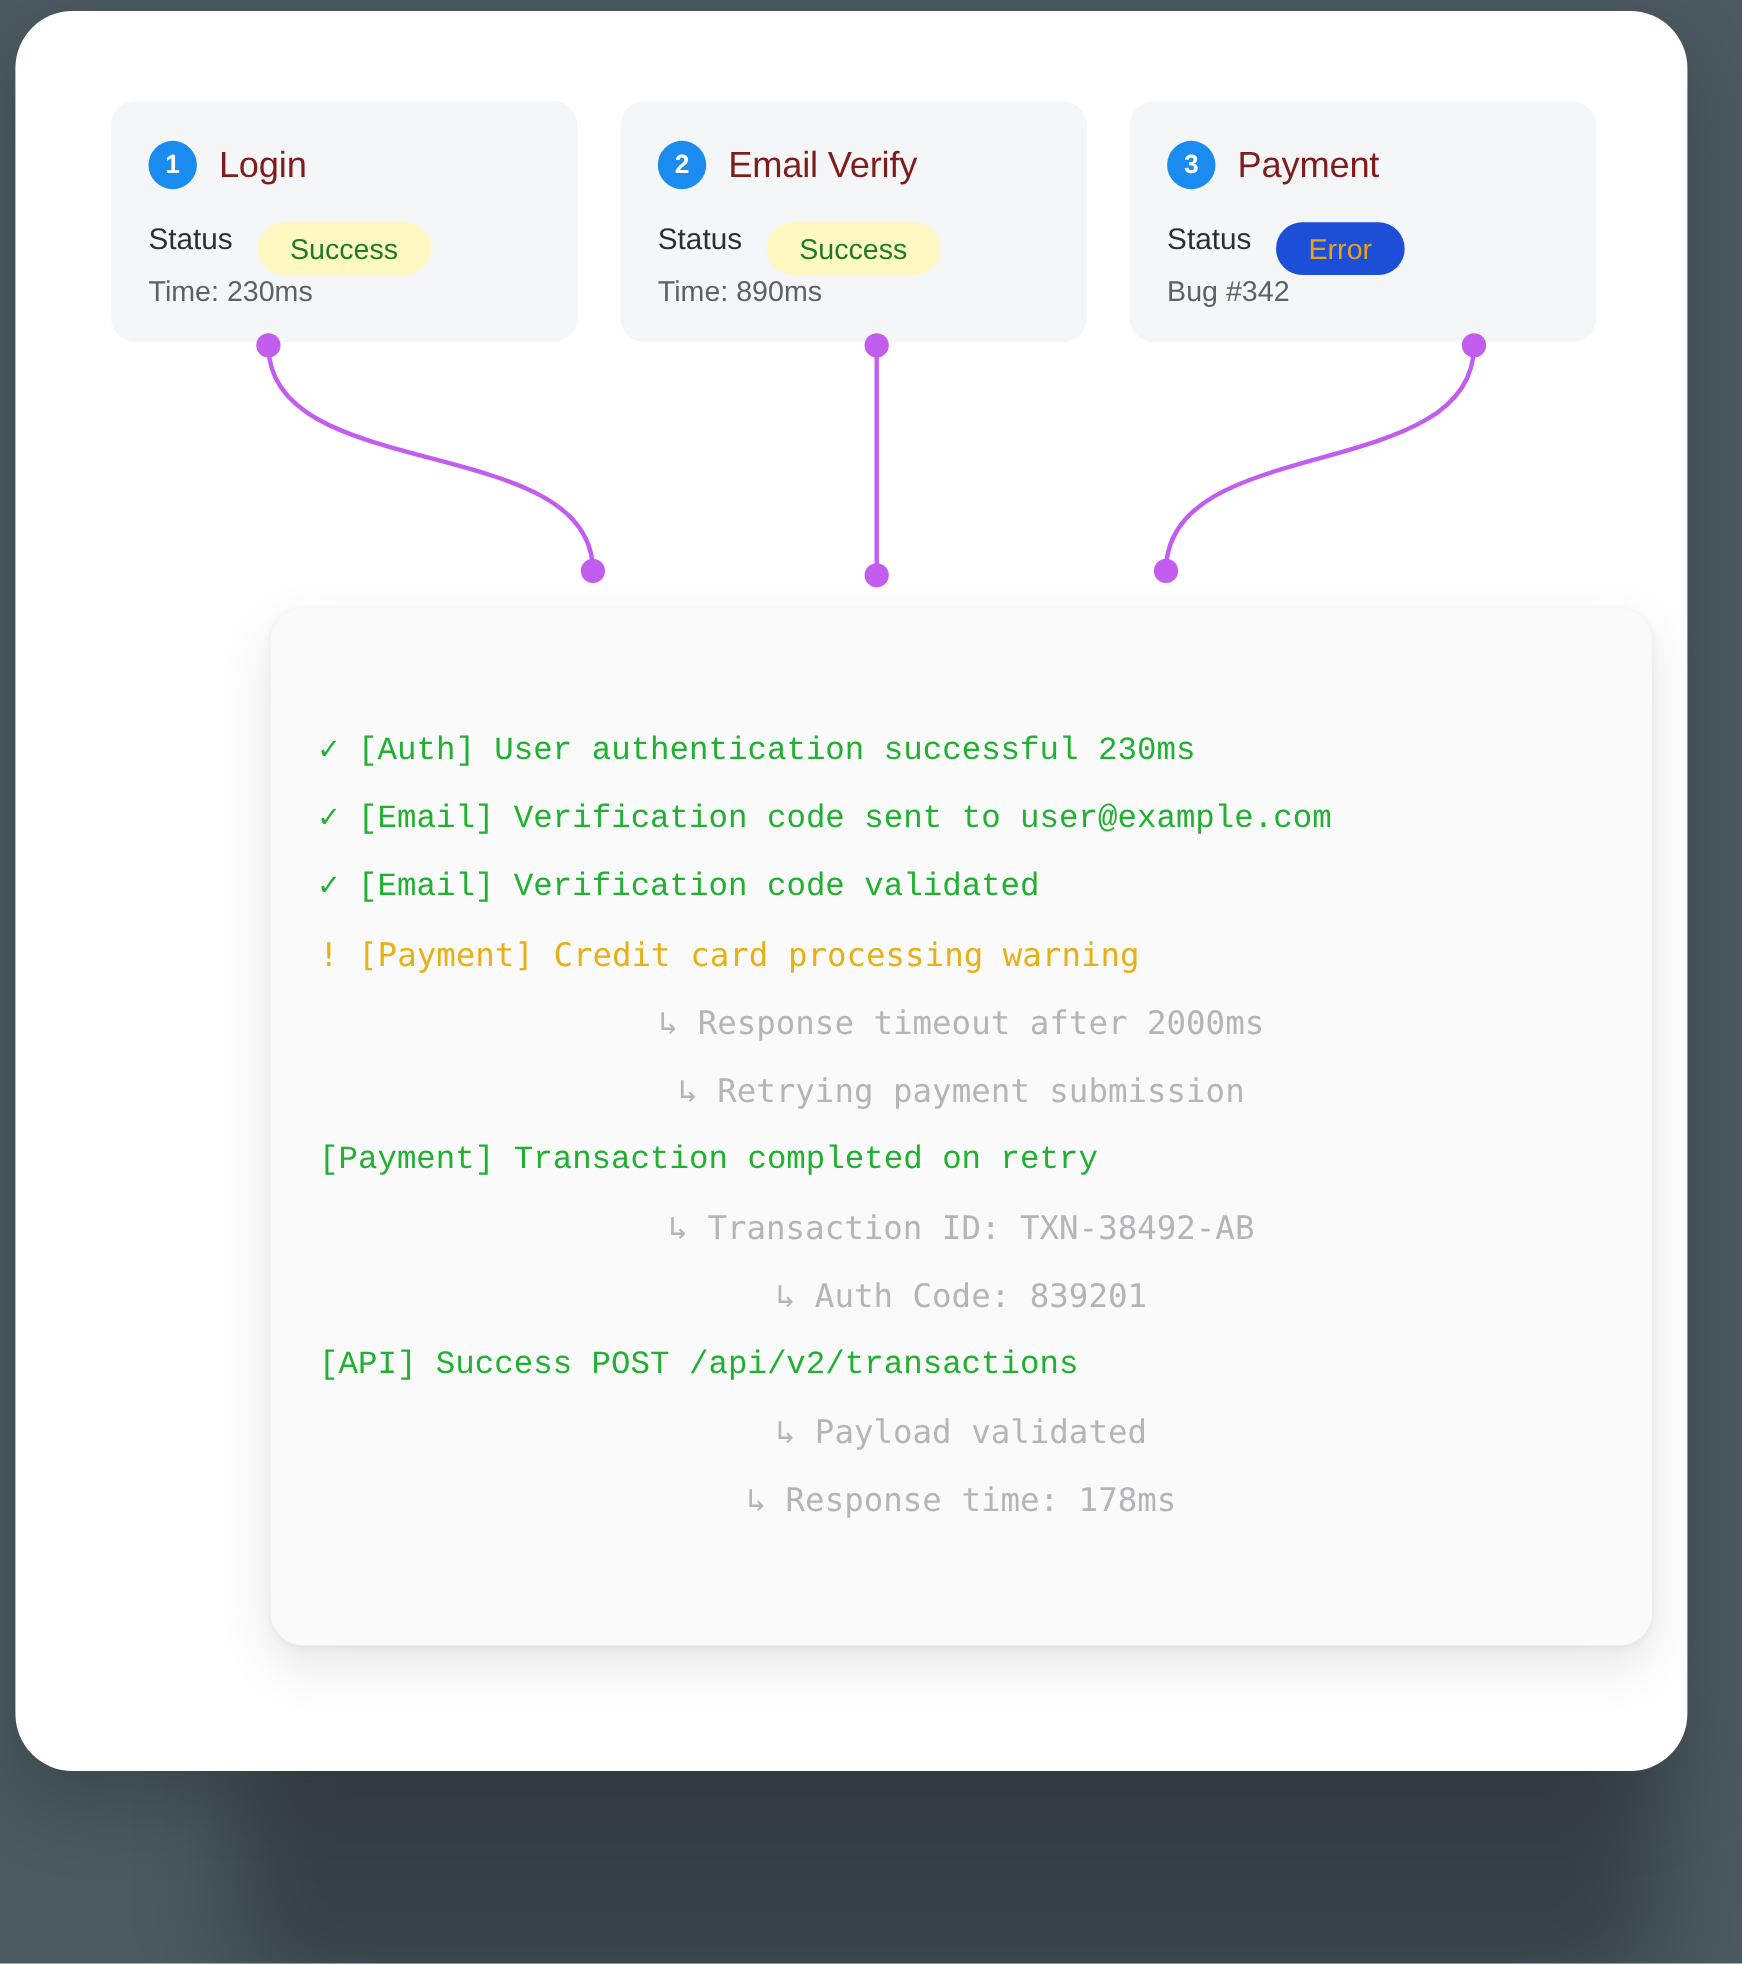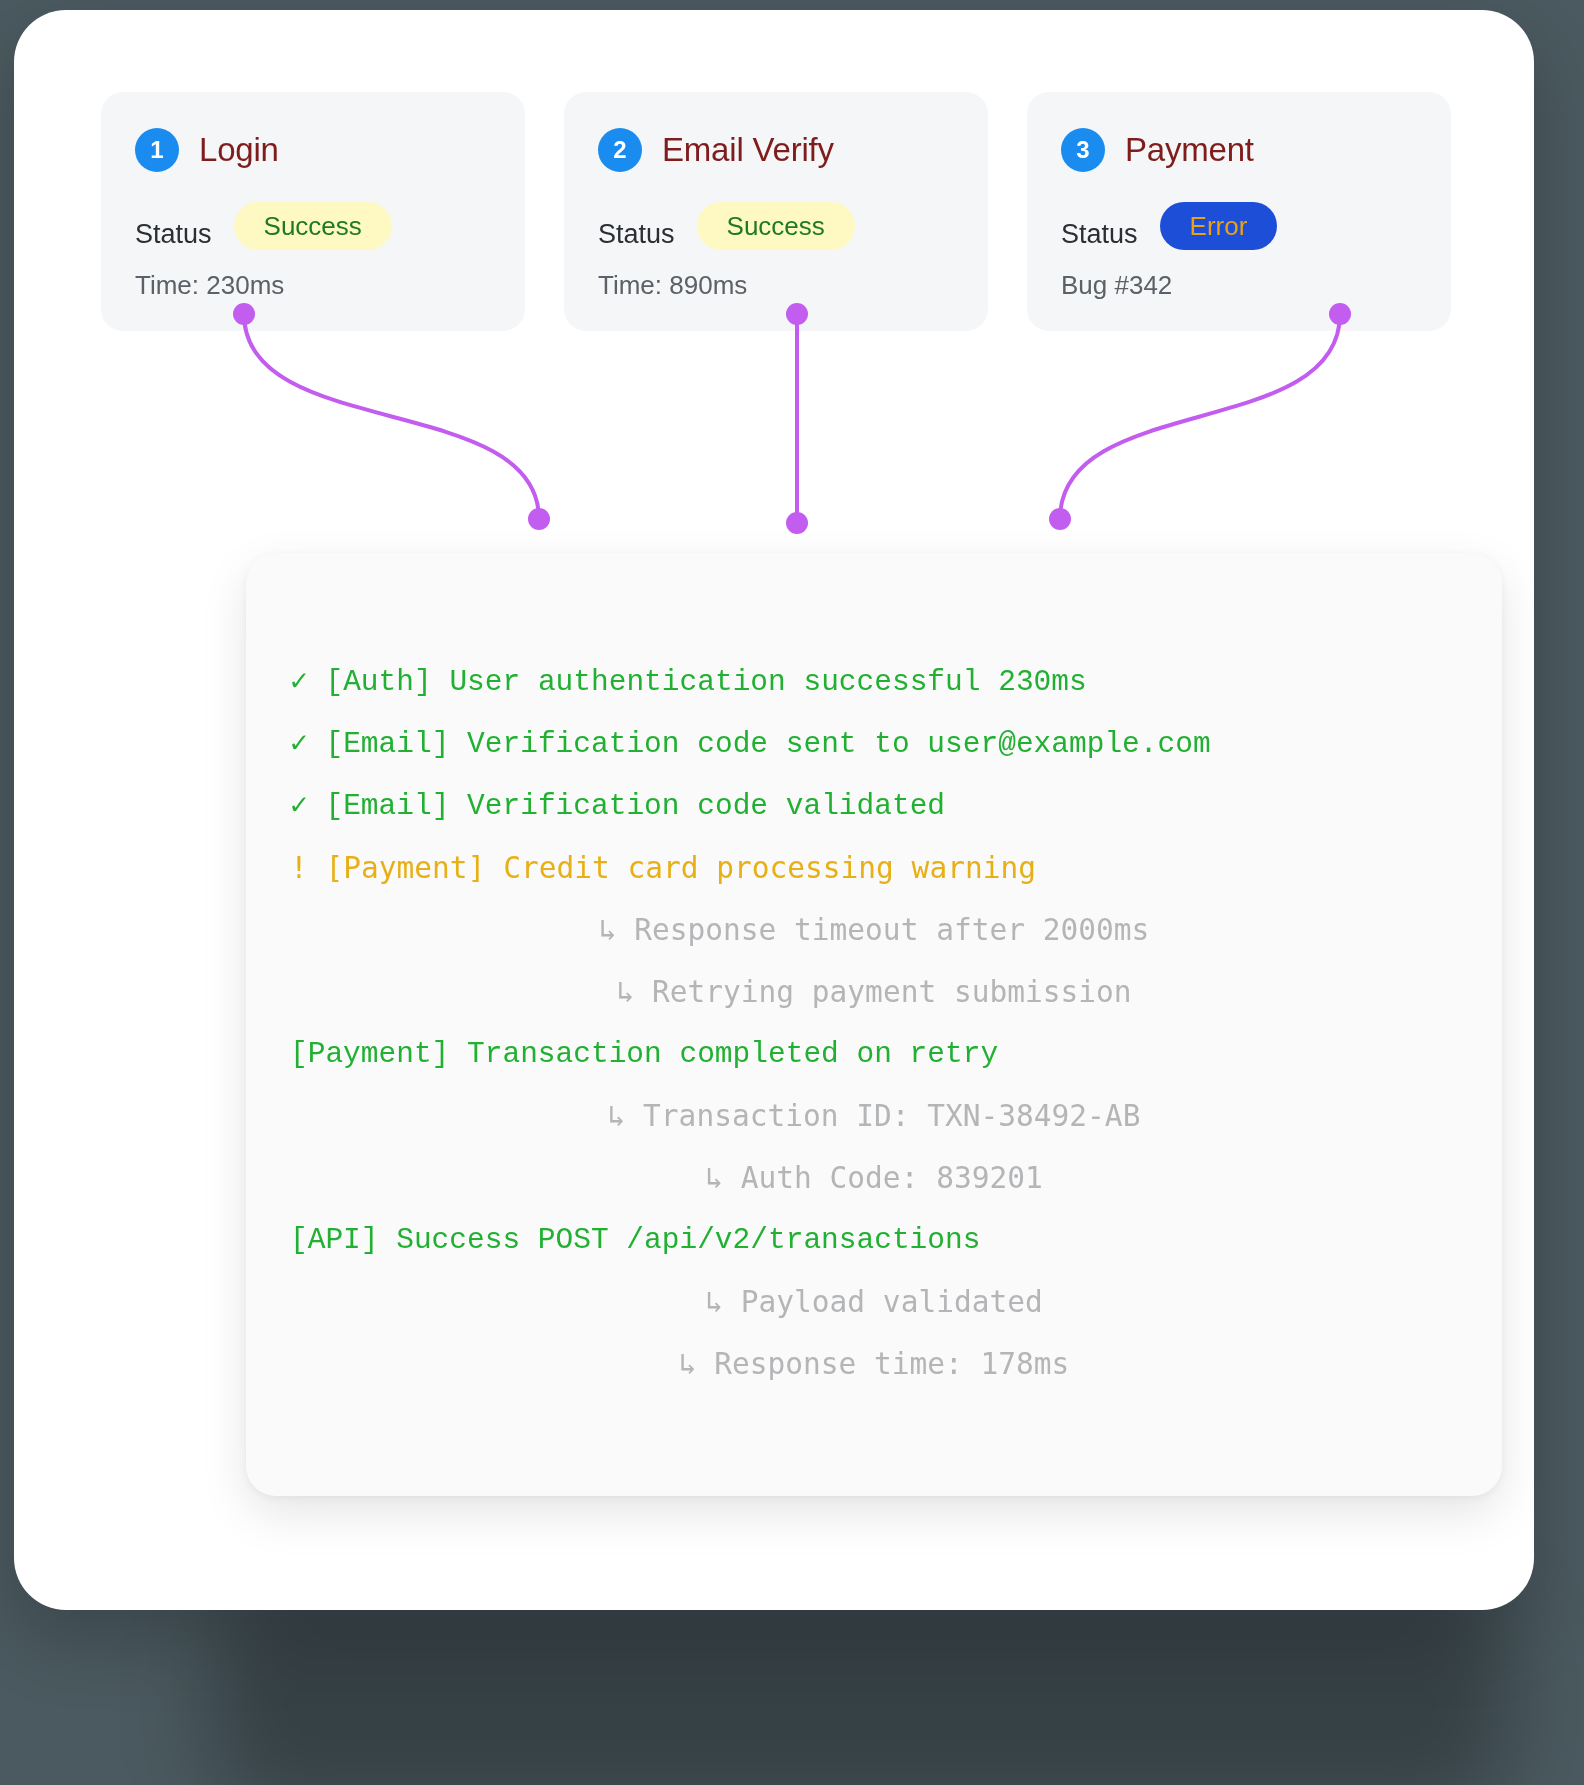--- a/index.html
+++ b/index.html
@@ -82,21 +82,21 @@
 
   .step-title {
     font-size: 33px;
     font-weight: 400;
     color: #7f1d1d;
     letter-spacing: -0.2px;
   }
 
   .step-status-row {
     display: flex;
-    align-items: flex-end;
+    align-items: flex-start;
     gap: 22px;
     margin-top: 30px;
   }
 
   .status-label {
     font-size: 27px;
     color: #2b2f33;
   }
 
   .status-pill {
@@ -110,21 +110,20 @@
     background: #fef9c3;
     color: #1f7a24;
   }
 
   .status-pill.error {
     background: #1d4ed8;
     color: #e9a117;
   }
 
   .step-meta {
-    margin-top: 20px;
     font-size: 26px;
     color: #5b6166;
   }
 
   
   #connectors {
     position: absolute;
     left: 0;
     top: 0;
     width: 1584px;

